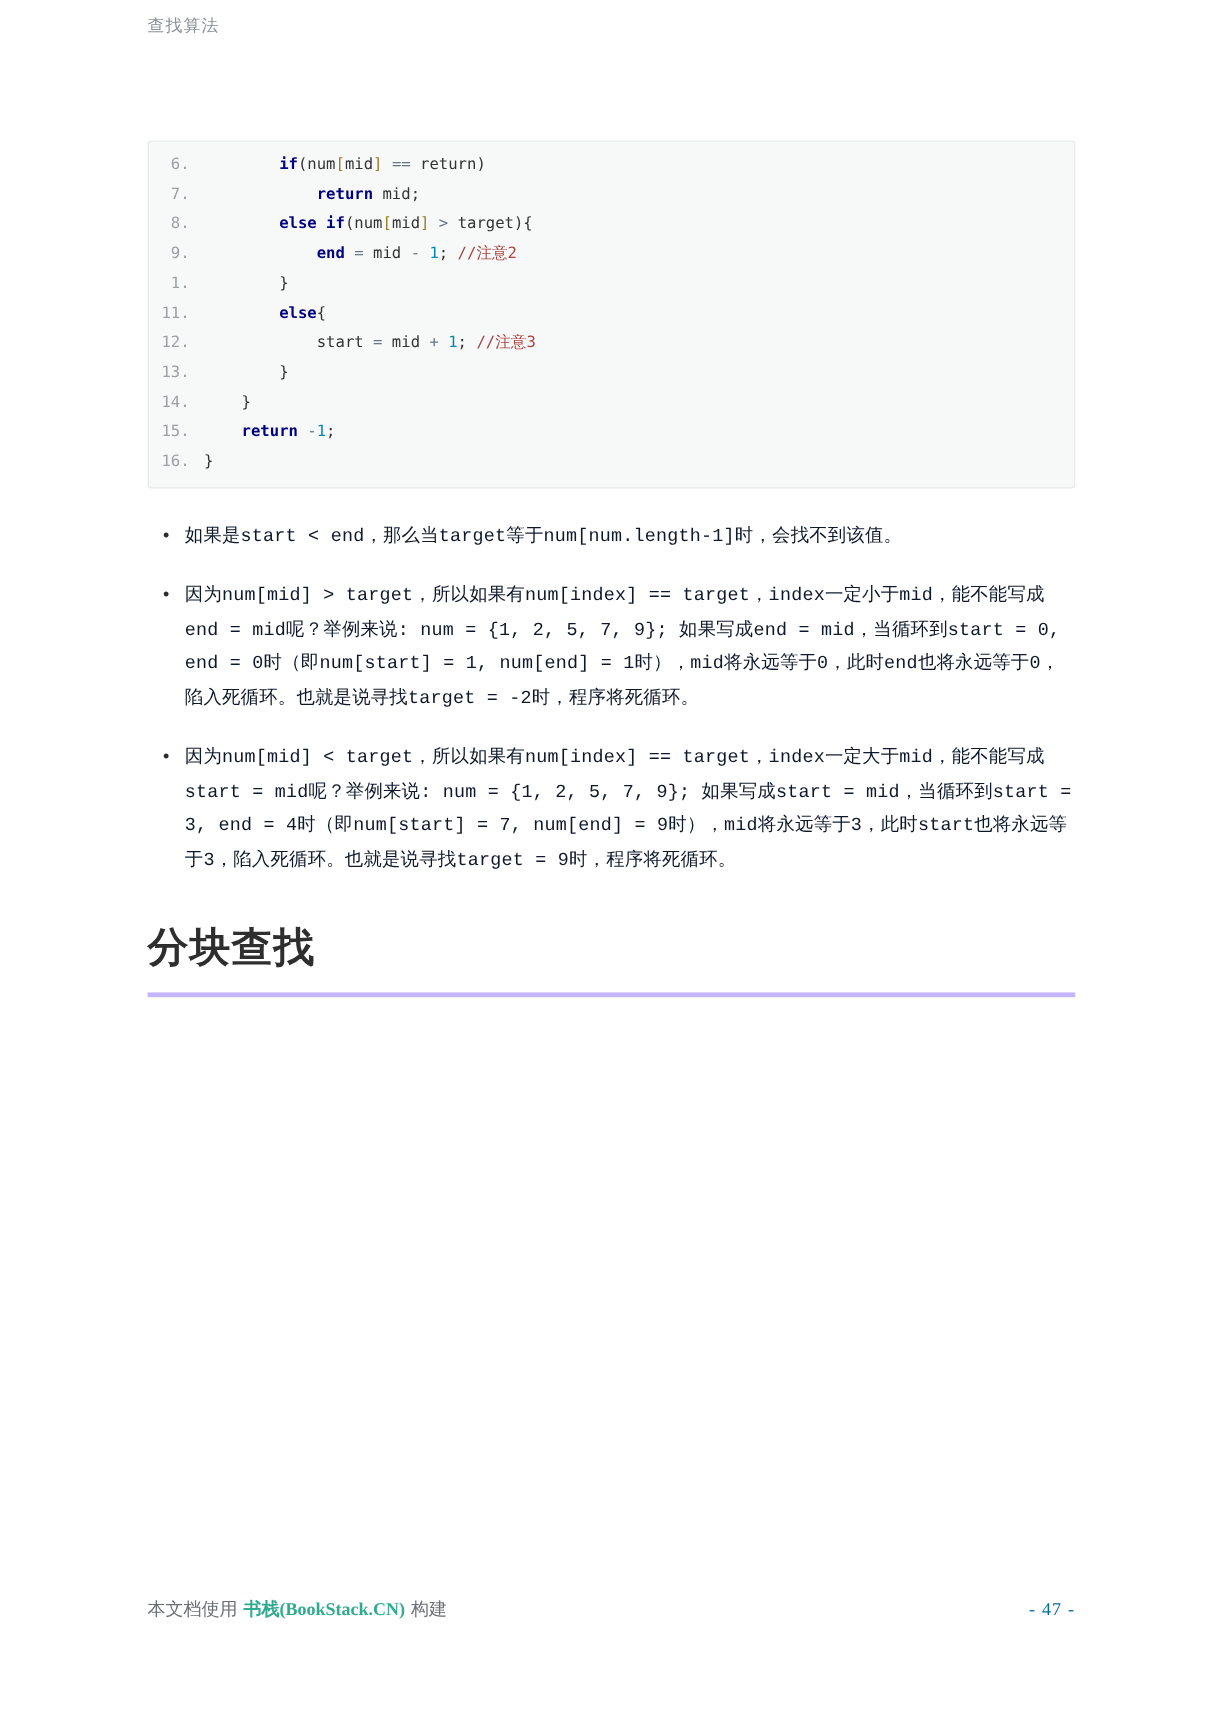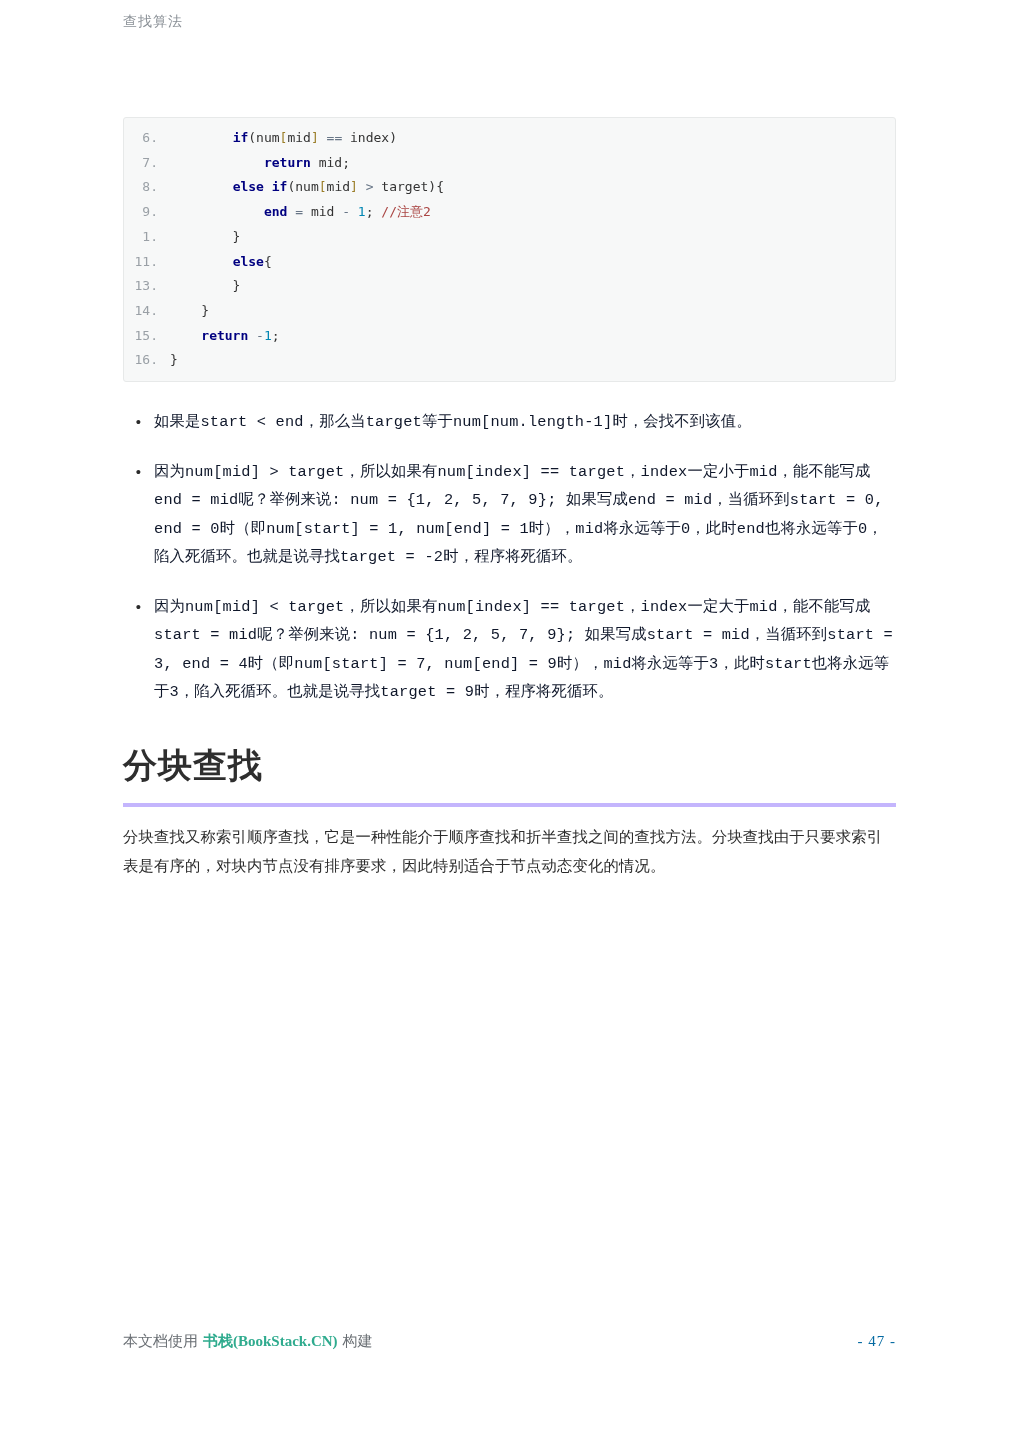--- a/index.html
+++ b/index.html
@@ -97,26 +97,27 @@
   .footer-page-number { color: #0369a1; letter-spacing: 1px; }
 </style>
 </head>
 <body>
 
 <div class="page-header">查找算法</div>
 
 <div class="content">
 
   <div class="code-block">
-      <div class="code-line"><span class="ln">6.</span><span class="lc"><span class="tok-pl">        </span><span class="tok-kw">if</span><span class="tok-pl">(num</span><span class="tok-br">[</span><span class="tok-pl">mid</span><span class="tok-br">]</span><span class="tok-pl"> </span><span class="tok-op">==</span><span class="tok-pl"> index)</span></span></div>
+      <div class="code-line"><span class="ln">6.</span><span class="lc"><span class="tok-pl">        </span><span class="tok-kw">if</span><span class="tok-pl">(num</span><span class="tok-br">[</span><span class="tok-pl">mid</span><span class="tok-br">]</span><span class="tok-pl"> </span><span class="tok-op">==</span><span class="tok-pl"> return)</span></span></div>
       <div class="code-line"><span class="ln">7.</span><span class="lc"><span class="tok-pl">            </span><span class="tok-kw">return</span><span class="tok-pl"> mid;</span></span></div>
       <div class="code-line"><span class="ln">8.</span><span class="lc"><span class="tok-pl">        </span><span class="tok-kw">else</span><span class="tok-pl"> </span><span class="tok-kw">if</span><span class="tok-pl">(num</span><span class="tok-br">[</span><span class="tok-pl">mid</span><span class="tok-br">]</span><span class="tok-pl"> </span><span class="tok-op">&gt;</span><span class="tok-pl"> target){</span></span></div>
       <div class="code-line"><span class="ln">9.</span><span class="lc"><span class="tok-pl">            </span><span class="tok-kw">end</span><span class="tok-pl"> </span><span class="tok-op">=</span><span class="tok-pl"> mid </span><span class="tok-op">-</span><span class="tok-pl"> </span><span class="tok-nm">1</span><span class="tok-pl">; </span><span class="tok-cm">//注意2</span></span></div>
       <div class="code-line"><span class="ln">1.</span><span class="lc"><span class="tok-pl">        }</span></span></div>
       <div class="code-line"><span class="ln">11.</span><span class="lc"><span class="tok-pl">        </span><span class="tok-kw">else</span><span class="tok-pl">{</span></span></div>
+      <div class="code-line"><span class="ln">12.</span><span class="lc"><span class="tok-pl">            start </span><span class="tok-op">=</span><span class="tok-pl"> mid </span><span class="tok-op">+</span><span class="tok-pl"> </span><span class="tok-nm">1</span><span class="tok-pl">; </span><span class="tok-cm">//注意3</span></span></div>
       <div class="code-line"><span class="ln">13.</span><span class="lc"><span class="tok-pl">        }</span></span></div>
       <div class="code-line"><span class="ln">14.</span><span class="lc"><span class="tok-pl">    }</span></span></div>
       <div class="code-line"><span class="ln">15.</span><span class="lc"><span class="tok-pl">    </span><span class="tok-kw">return</span><span class="tok-pl"> </span><span class="tok-op">-</span><span class="tok-nm">1</span><span class="tok-pl">;</span></span></div>
       <div class="code-line"><span class="ln">16.</span><span class="lc"><span class="tok-pl">}</span></span></div>
     </div>
 
   <ul class="bullet-list">
     <li class="bullet-item">
       <span class="bullet-marker">•</span>
       <span class="bullet-text">如果是start &lt; end，那么当target等于num[num.length-1]时，会找不到该值。</span>
@@ -126,21 +127,20 @@
       <span class="bullet-text">因为num[mid] &gt; target，所以如果有num[index] == target，index一定小于mid，能不能写成end = mid呢？举例来说: num = {1, 2, 5, 7, 9}; 如果写成end = mid，当循环到start = 0, end = 0时（即num[start] = 1, num[end] = 1时），mid将永远等于0，此时end也将永远等于0，陷入死循环。也就是说寻找target = -2时，程序将死循环。</span>
     </li>
     <li class="bullet-item">
       <span class="bullet-marker">•</span>
       <span class="bullet-text">因为num[mid] &lt; target，所以如果有num[index] == target，index一定大于mid，能不能写成start = mid呢？举例来说: num = {1, 2, 5, 7, 9}; 如果写成start = mid，当循环到start = 3, end = 4时（即num[start] = 7, num[end] = 9时），mid将永远等于3，此时start也将永远等于3，陷入死循环。也就是说寻找target = 9时，程序将死循环。</span>
     </li>
   </ul>
 
   <h1 class="section-heading">分块查找</h1>
 
-  <p class="section-paragraph">分块查找又称索引顺序查找，它是一种性能介于顺序查找和折半查找之间的查找方法。分块查找由于只要求索引表是有序的，对块内节点没有排序要求，因此特别适合于节点动态变化的情况。</p>
 
 </div>
 
 <div class="page-footer">
   <div class="footer-left">
     <span>本文档使用</span><a class="footer-link">书栈(BookStack.CN)</a><span>构建</span>
   </div>
   <div class="footer-page-number">- 47 -</div>
 </div>
 

